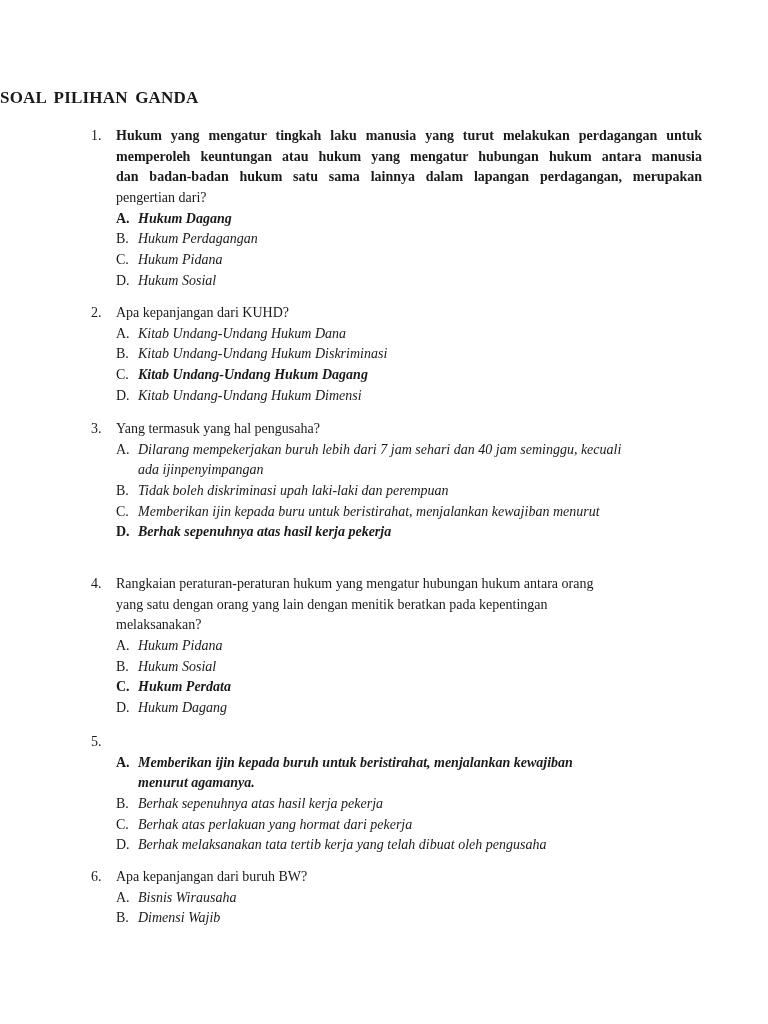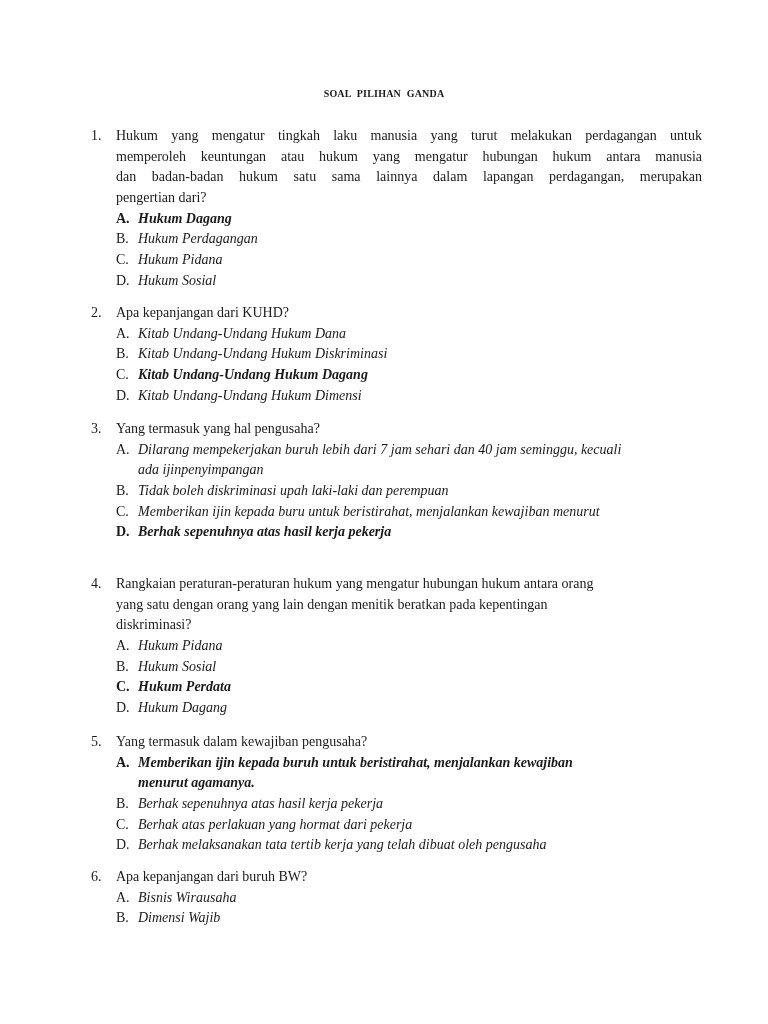--- a/index.html
+++ b/index.html
@@ -4,28 +4,28 @@
   <style>
     html, body { margin: 0; padding: 0; background: #ffffff; }
     body { width: 768px; height: 1024px; position: relative; overflow: hidden; }
     .page {
       position: absolute; left: 0; top: 0; width: 768px; height: 1024px;
       font-family: "Liberation Serif", "DejaVu Serif", serif;
       color: #1a1a1a; font-size: 14px;
     }
     .title {
       position: absolute; left: 0; width: 768px; top: 88px;
-      text-align: center; font-weight: bold; font-size: 10px; letter-spacing: 0.2px;
+      font-weight: bold; font-size: 17px; letter-spacing: 0.2px;
       word-spacing: 3px;
     }
     .q { position: absolute; left: 91px; width: 612px; }
     .line { height: 20.7px; line-height: 20.7px; white-space: nowrap; position: relative; }
     .num { position: absolute; left: 0; top: 0; }
     .qtext { position: absolute; left: 25px; text-align: center; }
-    .qtext.justify { width: 586px; text-align: justify; text-align-last: justify; white-space: normal; }
+    .qtext.justify { width: 586px; text-align: justify; text-align-last: justify; white-space: normal; font-weight: bold; }
     .opt-letter { position: absolute; left: 25px; }
     .opt-text { position: absolute; left: 47px; font-style: italic; }
     .bold { font-weight: bold; }
   </style>
 </head>
 <body>
 
 <div class="page">
   <div class="title">SOAL  PILIHAN GANDA</div>
 
@@ -112,21 +112,21 @@
 
   <div class="q" style="top:574px;">
     <div class="line">
         <span class="num">4.</span>
         <span class="qtext">Rangkaian peraturan-peraturan hukum yang mengatur hubungan hukum antara orang</span>
       </div>
     <div class="line">
         <span class="qtext">yang satu dengan orang yang lain dengan menitik beratkan pada kepentingan</span>
       </div>
     <div class="line">
-        <span class="qtext">diskriminasi?</span>
+        <span class="qtext">melaksanakan?</span>
       </div>
     <div class="line">
         <span class="opt-letter">A.</span>
         <span class="opt-text">Hukum Pidana</span>
       </div>
     <div class="line">
         <span class="opt-letter">B.</span>
         <span class="opt-text">Hukum Sosial</span>
       </div>
     <div class="line bold">
@@ -135,21 +135,20 @@
       </div>
     <div class="line">
         <span class="opt-letter">D.</span>
         <span class="opt-text">Hukum Dagang</span>
       </div>
   </div>
 
   <div class="q" style="top:732px;">
     <div class="line">
         <span class="num">5.</span>
-        <span class="qtext">Yang termasuk dalam kewajiban pengusaha?</span>
       </div>
     <div class="line bold">
         <span class="opt-letter">A.</span>
         <span class="opt-text">Memberikan ijin kepada buruh untuk beristirahat, menjalankan kewajiban</span>
       </div>
     <div class="line bold">
         <span class="opt-text">menurut agamanya.</span>
       </div>
     <div class="line">
         <span class="opt-letter">B.</span>

